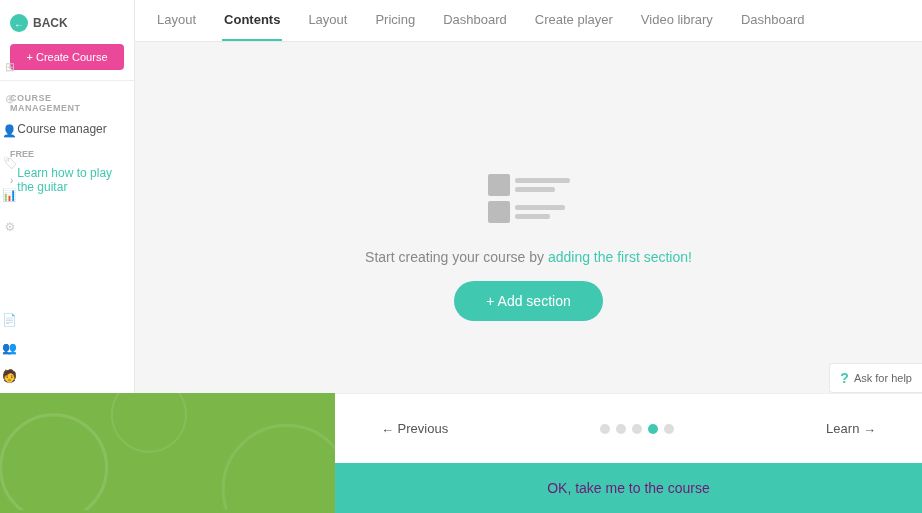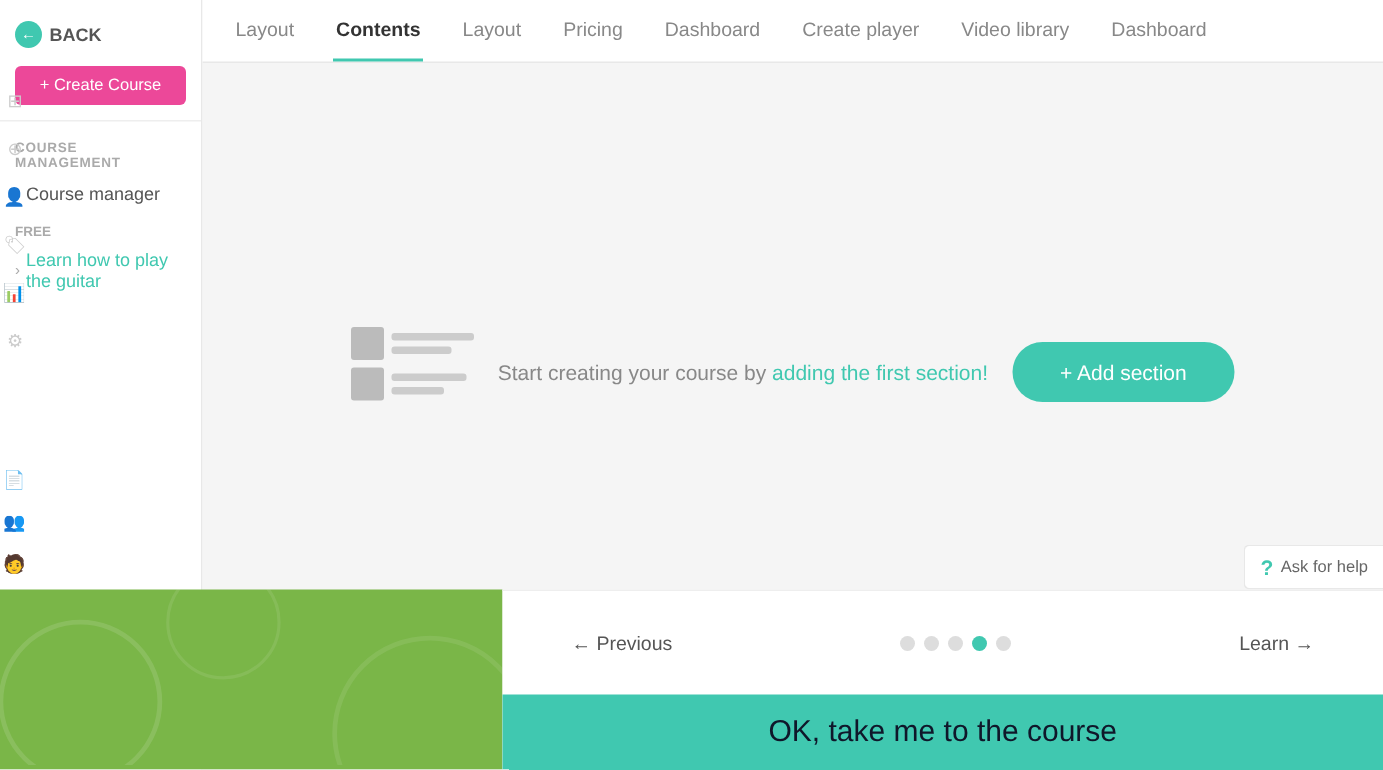--- a/index.html
+++ b/index.html
@@ -118,21 +118,21 @@
       border-bottom: 2px solid #40c8b0;
       font-weight: 600;
     }
 
     
     .content-area {
       flex: 1;
       display: flex;
       align-items: center;
       justify-content: center;
-      flex-direction: row;
+      flex-direction: column;
       background: #f5f5f5;
       gap: 16px;
       padding-bottom: 60px;
     }
 
     
     .placeholder-icon {
       display: flex;
       flex-direction: column;
       gap: 5px;
@@ -255,22 +255,22 @@
       background: #40c8b0;
     }
     .nav-strip-bottom {
       height: 50px;
       background: #40c8b0;
       display: flex;
       align-items: center;
       justify-content: center;
     }
     .ok-btn {
-      color: #0f172a;
-      font-size: 20px;
+      color: #701a75;
+      font-size: 14px;
       font-weight: 500;
       cursor: pointer;
       background: none;
       border: none;
     }
 
     
     .ask-help {
       position: absolute;
       right: 0;

